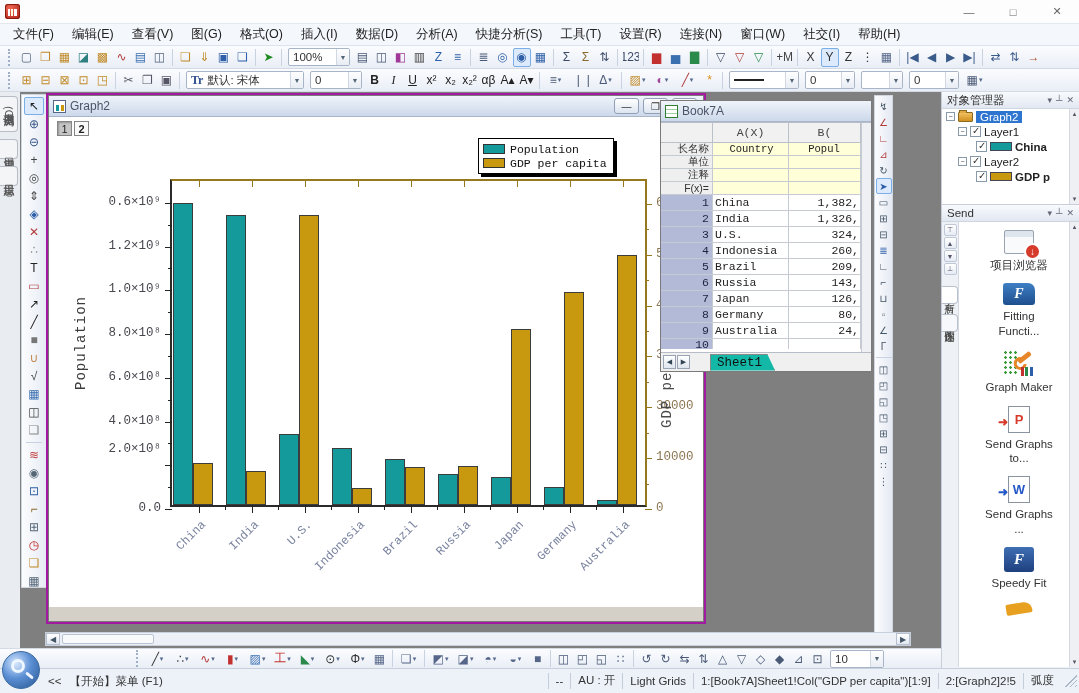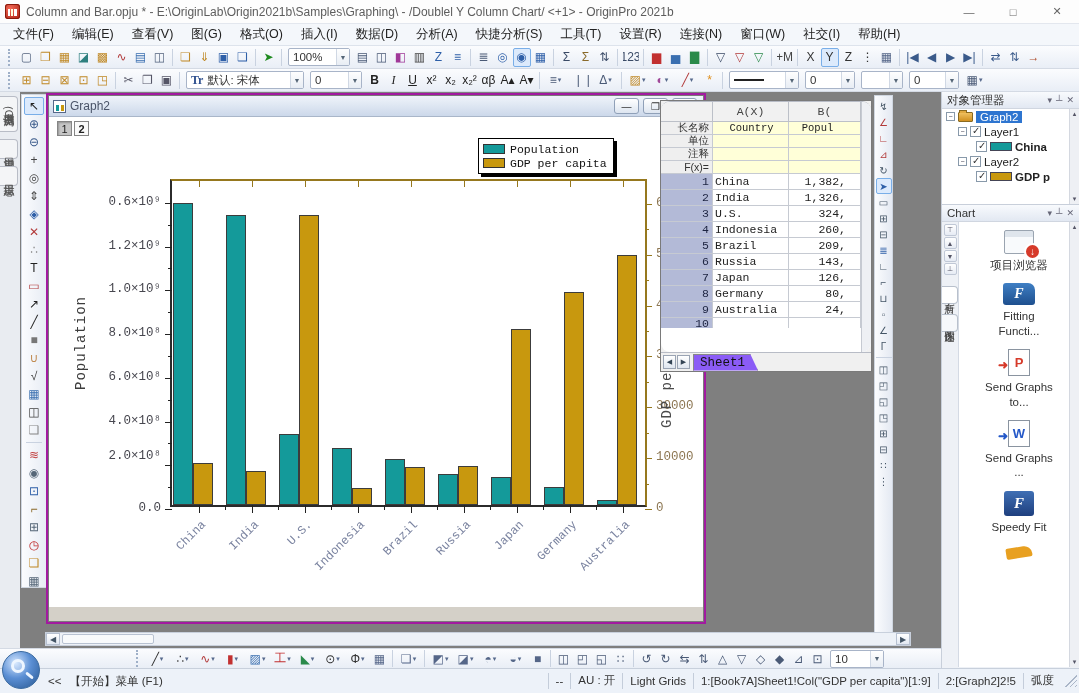--- a/index.html
+++ b/index.html
@@ -80,40 +80,40 @@
   .ax-title.left{left:24px;color:#3c3c3c;}
   .ax-title.right{left:610px;color:#4a4a4a;}
   .legend{position:absolute;left:429px;top:21px;background:#fff;border:1px solid #000;box-shadow:3px 3px 0 #000;padding:3px 6px 3px 4px;}
   .leg-row{display:flex;align-items:center;height:14px;gap:5px;}
   .leg-swatch{width:22px;height:10px;border:1px solid #333;flex:0 0 auto;}
   .leg-label{font:11.5px "Liberation Mono",monospace;color:#111;white-space:nowrap;}
 
   
   .bwin{position:absolute;left:660px;top:8px;width:212px;height:272px;border:1px solid #7a7a7a;background:#f0f0f0;display:flex;flex-direction:column;}
   .wicon-book{width:13px;height:13px;border:1px solid #2f7f2f;background:repeating-linear-gradient(#ffffff 0 3px,#9fcf9f 3px 4px);}
-  .bw-grid{position:relative;flex:1;overflow:hidden;background:#fff;border-top:1px solid #b8bcc6;border-radius:9px;}
+  .bw-grid{position:relative;flex:1;overflow:hidden;background:#fff;border-top:1px solid #b8bcc6;}
   .bw-scroll{position:absolute;right:0;top:0;bottom:0;width:10px;background:#eef0f4;border-left:1px solid #c6cad2;}
   .bw-colhead,.bw-row{display:flex;margin-right:10px;}
   .bw-colhead > div{height:20px;background:#f1f1f1;border-right:1px solid #bcc0c8;border-bottom:1px solid #bcc0c8;display:flex;align-items:center;justify-content:center;font:11.5px "Liberation Mono",monospace;color:#444;overflow:hidden;}
   .bw-corner{width:52px;flex:0 0 auto;}
   .bw-colA{width:76px;flex:0 0 auto;}
   .bw-colB{flex:1;}
   .bw-row > div{border-right:1px solid #c6cad2;border-bottom:1px solid #c6cad2;display:flex;align-items:center;overflow:hidden;white-space:nowrap;}
   .bw-row.hdr > div{height:13px;font-size:10.5px;}
   .bw-row:not(.hdr) > div{height:16px;}
   .bw-row.partial > div{height:10px;border-bottom:none;}
   .bw-lab{width:52px;flex:0 0 auto;background:#efefef;color:#333;justify-content:flex-end;padding-right:3px;}
   .bw-lab.num{background:#b3bad7;color:#1c2340;font:11.5px "Liberation Mono",monospace;}
   .bw-a{width:76px;flex:0 0 auto;background:#fff;padding-left:2px;}
-  .bw-b{flex:1;background:#fff;justify-content:flex-end;padding-right:14px;}
+  .bw-b{flex:1;background:#fff;justify-content:flex-end;padding-right:1px;}
   .bw-a.yellow,.bw-b.yellow{background:#ffffd8;justify-content:center;}
   .mono{font:11.5px "Liberation Mono",monospace;color:#222;}
   .bw-tabs{height:19px;background:#f0f0f0;border-top:1px solid #b8bcc6;display:flex;align-items:center;padding-left:2px;}
   .tab-arrow{width:13px;height:14px;border:1px solid #9aa4b4;background:linear-gradient(#fff,#dfe6f0);font-size:7px;color:#345;display:flex;align-items:center;justify-content:center;margin-right:1px;}
-  .sheet-tab{height:17px;background:#8b5cf6;border:1px solid #888;border-bottom:none;padding:0 12px 0 6px;margin-left:2px;font:12.5px "Liberation Mono",monospace;color:#111;display:flex;align-items:center;clip-path:polygon(0 0,calc(100% - 8px) 0,100% 100%,0 100%);}
+  .sheet-tab{height:17px;background:#14b8a6;border:1px solid #888;border-bottom:none;padding:0 12px 0 6px;margin-left:19px;font:12.5px "Liberation Mono",monospace;color:#111;display:flex;align-items:center;clip-path:polygon(0 0,calc(100% - 8px) 0,100% 100%,0 100%);}
 
   
   .vstrip{position:absolute;left:874px;top:3px;width:19px;height:545px;background:linear-gradient(90deg,#fbfcfe,#e4e9f2);border:1px solid #cfd6e0;display:flex;flex-direction:column;align-items:center;padding-top:2px;}
   .vstrip .tbi{width:16px;height:16px;margin:0;font-size:10px;}
 
   
   .hscroll{position:absolute;left:45px;top:540px;width:866px;height:14px;background:#edf1f7;border:1px solid #c8d0dc;display:flex;align-items:center;}
   .hs-btn{width:14px;height:12px;display:flex;align-items:center;justify-content:center;font-size:8px;color:#456;background:linear-gradient(#fff,#e2e8f2);border:1px solid #b6c0d0;}
   .hs-thumb{width:92px;height:10px;background:#f8fafc;border:1px solid #b8c2d2;border-radius:2px;margin-left:2px;}
   .hs-right{margin-left:auto;}
@@ -168,21 +168,20 @@
   .sb-grip{width:12px;height:12px;margin:0 2px 0 4px;background:linear-gradient(135deg,transparent 50%,#aab6c8 50% 55%,transparent 55% 70%,#aab6c8 70% 75%,transparent 75% 90%,#aab6c8 90% 95%,transparent 95%);}
   .startbtn{position:absolute;left:2px;top:651px;width:38px;height:38px;border-radius:50%;background:radial-gradient(circle at 35% 30%,#d3e6ff,#5b8fd4 45%,#27568f);border:1px solid #3a6aa0;z-index:5;}
   .startbtn .lens{position:absolute;left:8px;top:7px;width:14px;height:14px;border:3px solid #eef6ff;border-radius:50%;background:rgba(255,255,255,.15);}
   .startbtn .handle{position:absolute;left:22px;top:22px;width:9px;height:3px;background:#eef6ff;border-radius:2px;transform:rotate(40deg);}
 </style>
 </head>
 <body>
 
 <div class="titlebar">
   <span class="app-logo"></span>
-  <span class="title-text">Column and Bar.opju * - E:\OriginLab\Origin2021b\Samples\Graphing\ - /Doublel Y Column Chart/ &lt;+1&gt; - OriginPro 2021b</span>
   <span class="win-controls">
     <span class="win-btn">—</span>
     <span class="win-btn">□</span>
     <span class="win-btn">✕</span>
   </span>
 </div>
 
 <div class="menubar">
   <div class="repeat">
     <span class="menu-item">文件(F)</span>
@@ -570,21 +569,21 @@
           <div class="xlab" style="left: 305.5px;">Germany</div>
           <div class="bar" style="left: 425px; width: 20px; height: 5.2px; background: rgb(20, 154, 154);"></div>
           <div class="bar" style="left: 445px; width: 20px; height: 250.2px; background: rgb(200, 152, 14);"></div>
           <div class="tick tick-bottom" style="left: 450.5px;"></div>
           <div class="tick tick-top" style="left: 450.5px;"></div>
           <div class="tick tick-bottom minor" style="left: 424px;"></div>
           <div class="xlab" style="left: 358.5px;">Australia</div>
           <div class="tick tick-left" style="top: 328px;"></div>
           <div class="ylab-left" style="top: 328px;">0.0</div>
           <div class="tick tick-left" style="top: 284.267px;"></div>
-          <div class="ylab-left" style="top: 276px;">2.0×10⁸</div>
+          <div class="ylab-left" style="top: 269px;">2.0×10⁸</div>
           <div class="tick tick-left" style="top: 240.533px;"></div>
           <div class="ylab-left" style="top: 240.533px;">4.0×10⁸</div>
           <div class="tick tick-left" style="top: 196.8px;"></div>
           <div class="ylab-left" style="top: 196.8px;">6.0×10⁸</div>
           <div class="tick tick-left" style="top: 153.067px;"></div>
           <div class="ylab-left" style="top: 153.067px;">8.0×10⁸</div>
           <div class="tick tick-left" style="top: 109.333px;"></div>
           <div class="ylab-left" style="top: 109.333px;">1.0×10⁹</div>
           <div class="tick tick-left" style="top: 65.6px;"></div>
           <div class="ylab-left" style="top: 65.6px;">1.2×10⁹</div>
@@ -630,20 +629,24 @@
           <div class="leg-row">
             <span class="leg-swatch" style="background: rgb(200, 152, 14);"></span>
             <span class="leg-label">GDP per capita</span>
           </div>
         </div>
       </div>
     </div>
   </div>
 
   <div class="bwin">
+    <div class="iwin-title">
+      <span class="wicon-book"></span>
+      <span class="label">Book7A</span>
+    </div>
     <div class="bw-grid">
       <div class="bw-colhead">
         <div class="bw-corner"></div>
         <div class="bw-colA">A(X)</div>
         <div class="bw-colB">B(</div>
       </div>
       <div class="repeat">
         <div class="bw-row hdr">
           <div class="bw-lab">长名称</div>
           <div class="bw-a yellow mono">Country</div>
@@ -834,21 +837,21 @@
       <span class="swatch" style="background: rgb(200, 152, 14);"></span>
       <b>GDP p</b>
     </div>
     <div class="om-scroll">
       <span>▴</span>
       <span>▾</span>
     </div>
   </div>
 
   <div class="phead">
-    <span>Chart</span>
+    <span>Send</span>
     <span class="hicons">
       <span>▾</span>
       <span>┴</span>
       <span>✕</span>
     </span>
   </div>
   <div class="apps-body">
     <div class="apps-side">
       <div class="repeat">
         <span class="mini-btn">⊤</span>
@@ -865,20 +868,28 @@
     <div class="apps-list">
       <div class="app-item">
         <span class="ic-addapp">
             <span class="badge">↓</span>
           </span>
         <span class="app-label">项目浏览器</span>
       </div>
       <div class="app-item">
         <span class="ic-fitting">F</span>
         <span class="app-label">Fitting Functi...</span>
+      </div>
+      <div class="app-item">
+        <span class="ic-gm">
+            <span class="dots"></span>
+            <span class="wrench"></span>
+            <span class="bars"></span>
+          </span>
+        <span class="app-label">Graph Maker</span>
       </div>
       <div class="app-item">
         <span class="ic-page ic-ppt">
             <span>P</span>
             <span class="arrow">➜</span>
           </span>
         <span class="app-label">Send Graphs to...</span>
       </div>
       <div class="app-item">
         <span class="ic-page ic-word">

